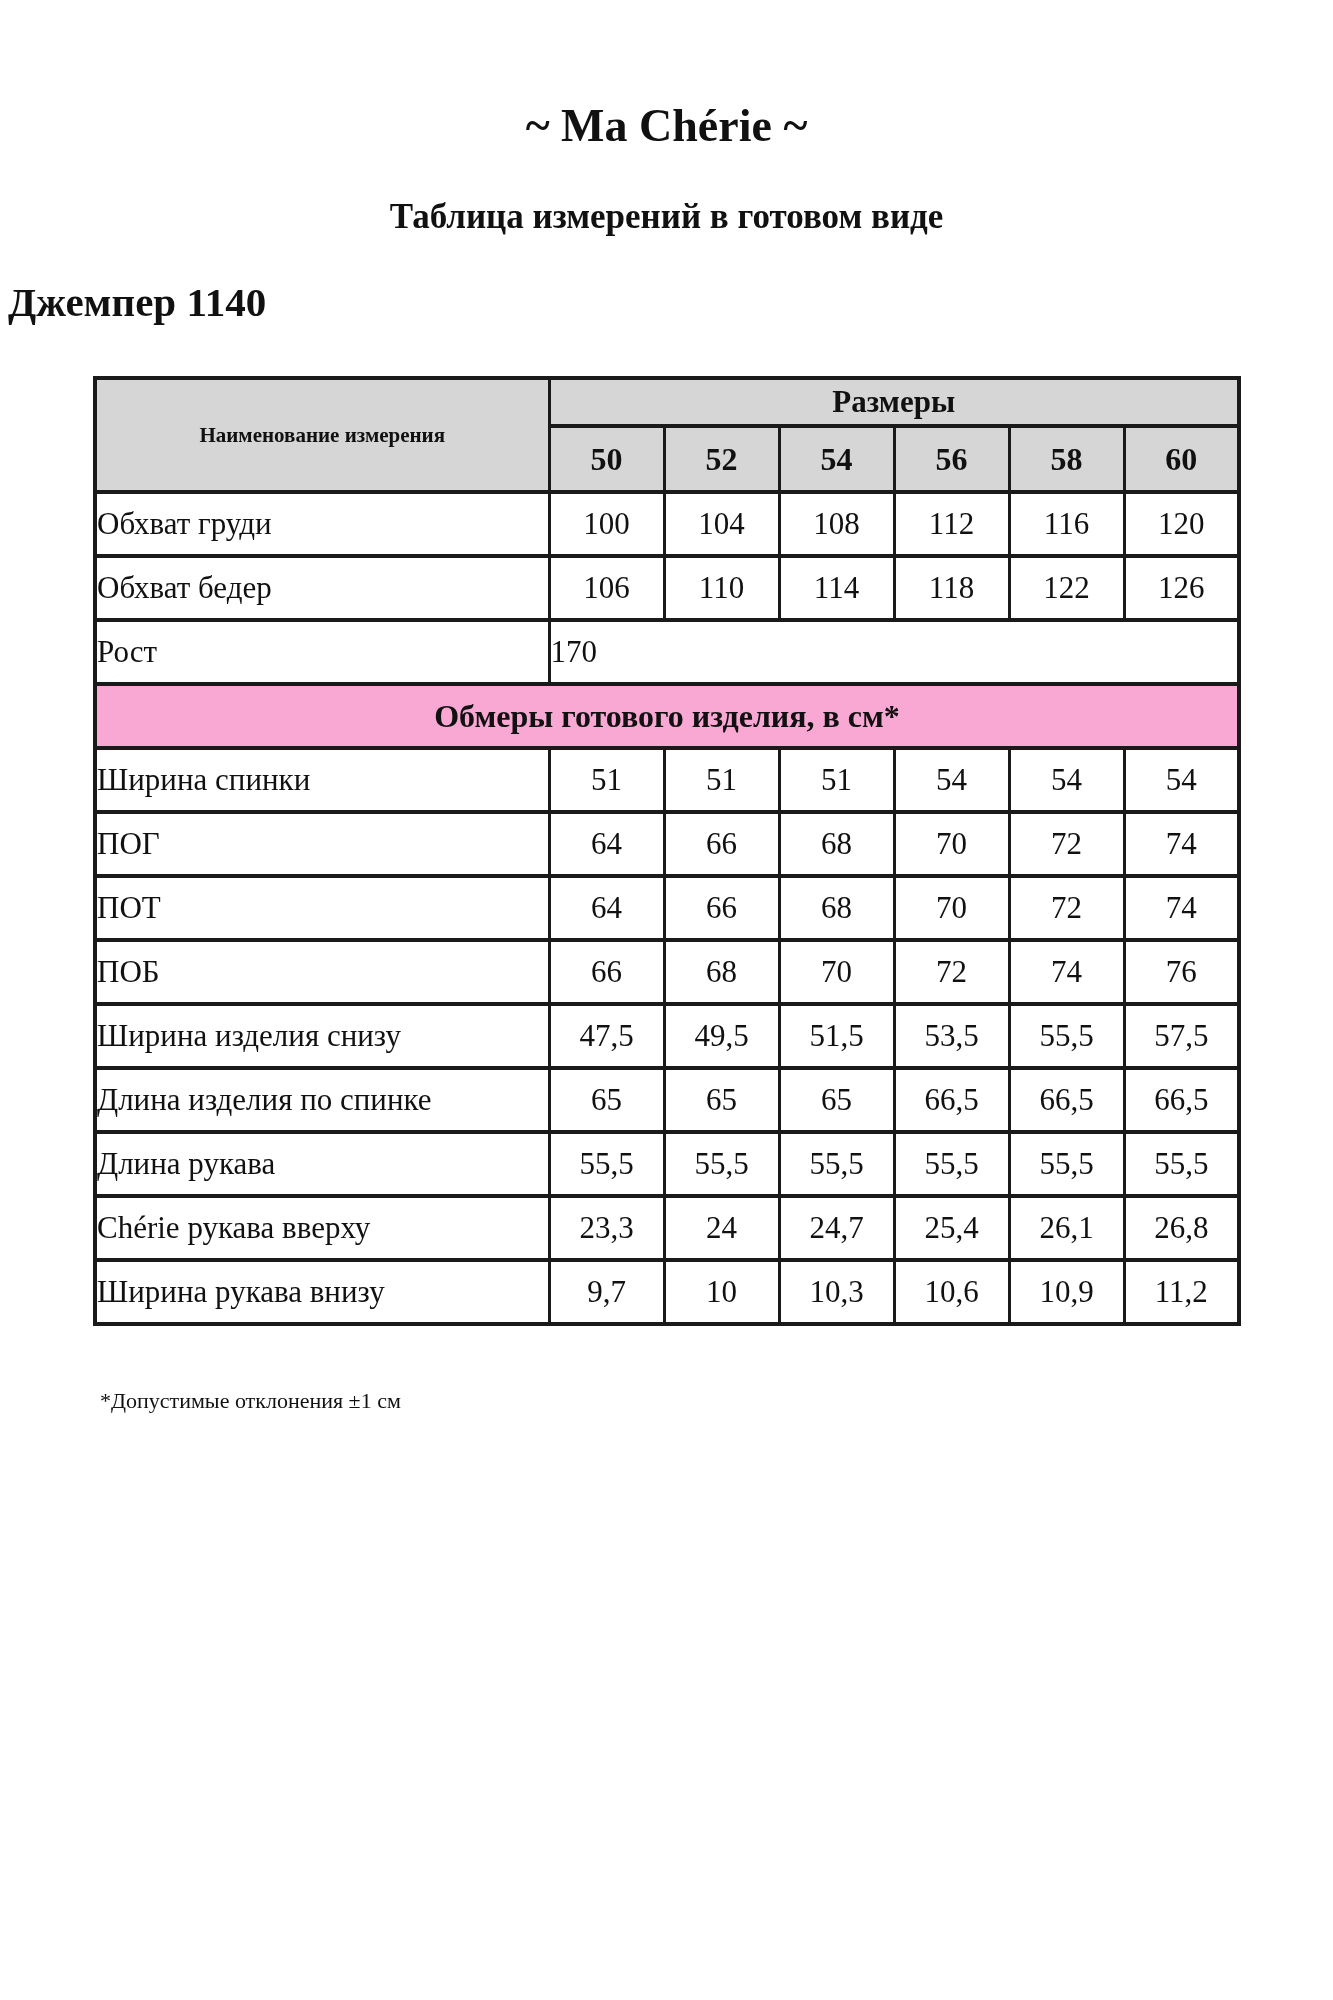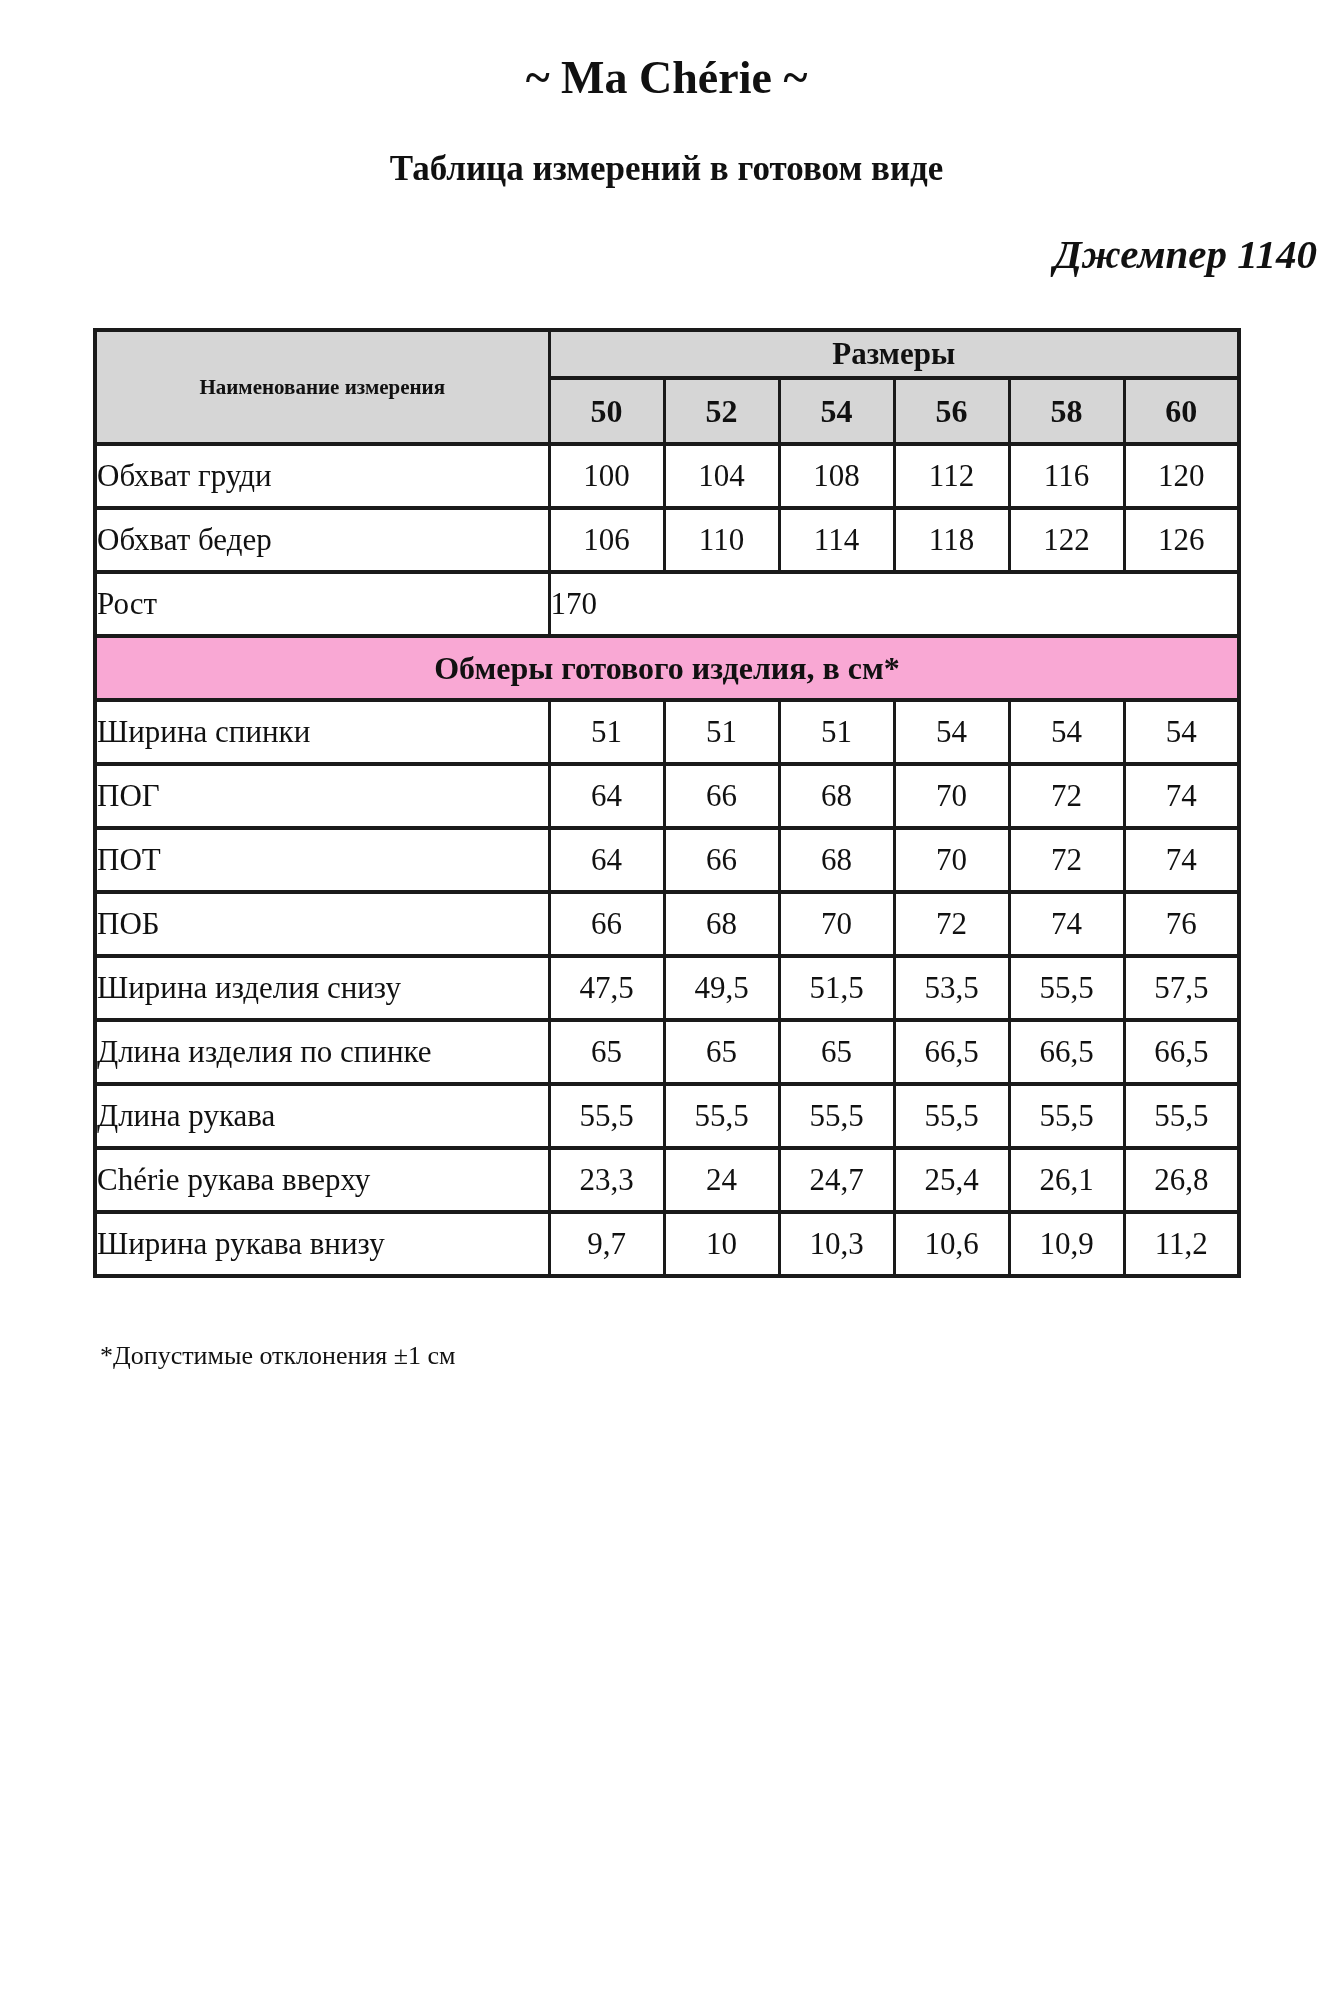--- a/index.html
+++ b/index.html
@@ -8,43 +8,42 @@
     background: #ffffff;
   }
   body {
     width: 1333px;
     height: 2000px;
     position: relative;
     font-family: "Liberation Serif", "DejaVu Serif", serif;
     color: #111111;
   }
   .brand-title {
-    margin: 0;
-    padding-top: 52px;
+    margin: 12px;
+    padding-top: 88px;
     text-align: center;
     font-size: 46px;
     font-weight: bold;
     line-height: 1.15;
   }
   .subtitle {
     margin: 0;
     margin-top: 44px;
     text-align: center;
     font-size: 35px;
     font-weight: bold;
     line-height: 1.15;
   }
   .product-title {
-    margin: 16px;
+    margin: 8px;
     margin-top: 42px;
-    text-align: right;
+    text-align: left;
     font-size: 41px;
     font-weight: bold;
     line-height: 1.15;
-    font-style: italic;
   }
   table.size-table {
     border-collapse: collapse;
     table-layout: fixed;
     width: 1145px;
     margin: 50px 0 0 93px;
     border: 4px solid #1a1a1a;
   }
   table.size-table td, table.size-table th {
     border-left: 3px solid #1a1a1a;
@@ -94,21 +93,21 @@
     background: #f9a8d4;
     font-weight: bold;
     font-size: 32px;
     text-align: center;
     height: 60px;
   }
   .footnote {
     margin: 0;
     margin-top: 62px;
     margin-left: 100px;
-    font-size: 26px;
+    font-size: 22px;
     line-height: 1.2;
   }
 </style>
 </head>
 <body>
 
 <h1 class="brand-title">~ Ma Chérie ~</h1>
 <p class="subtitle">Таблица измерений в готовом виде</p>
 <h2 class="product-title">Джемпер 1140</h2>
 

